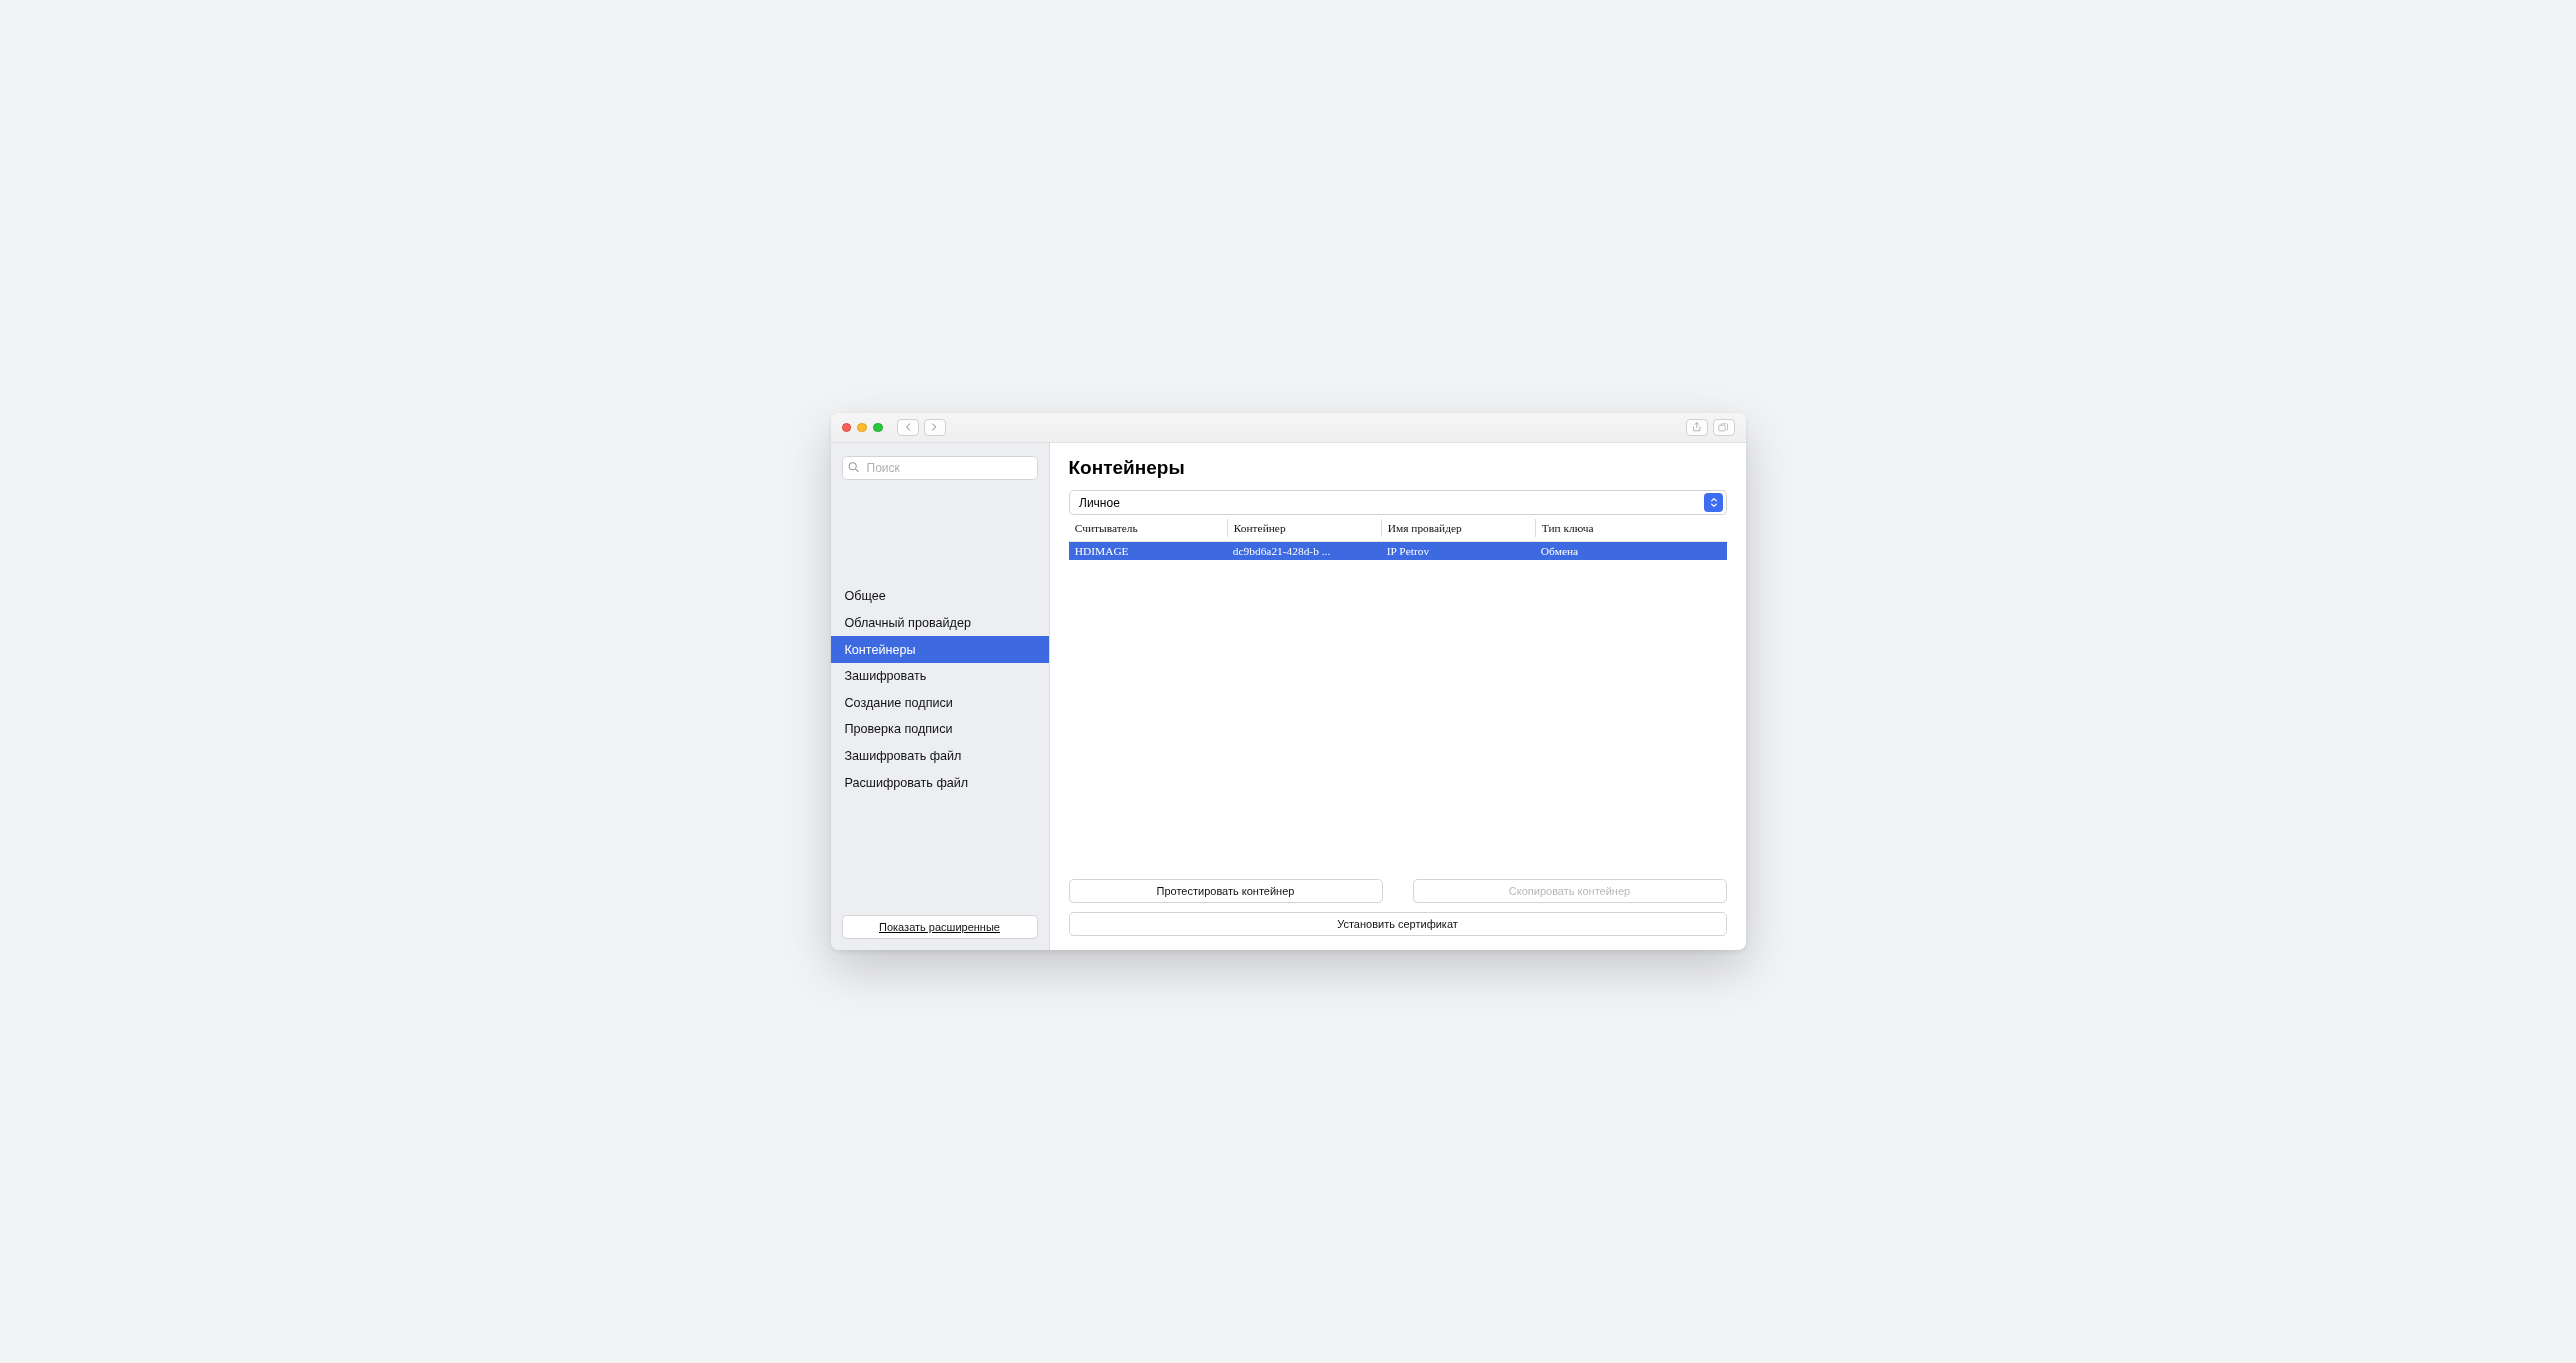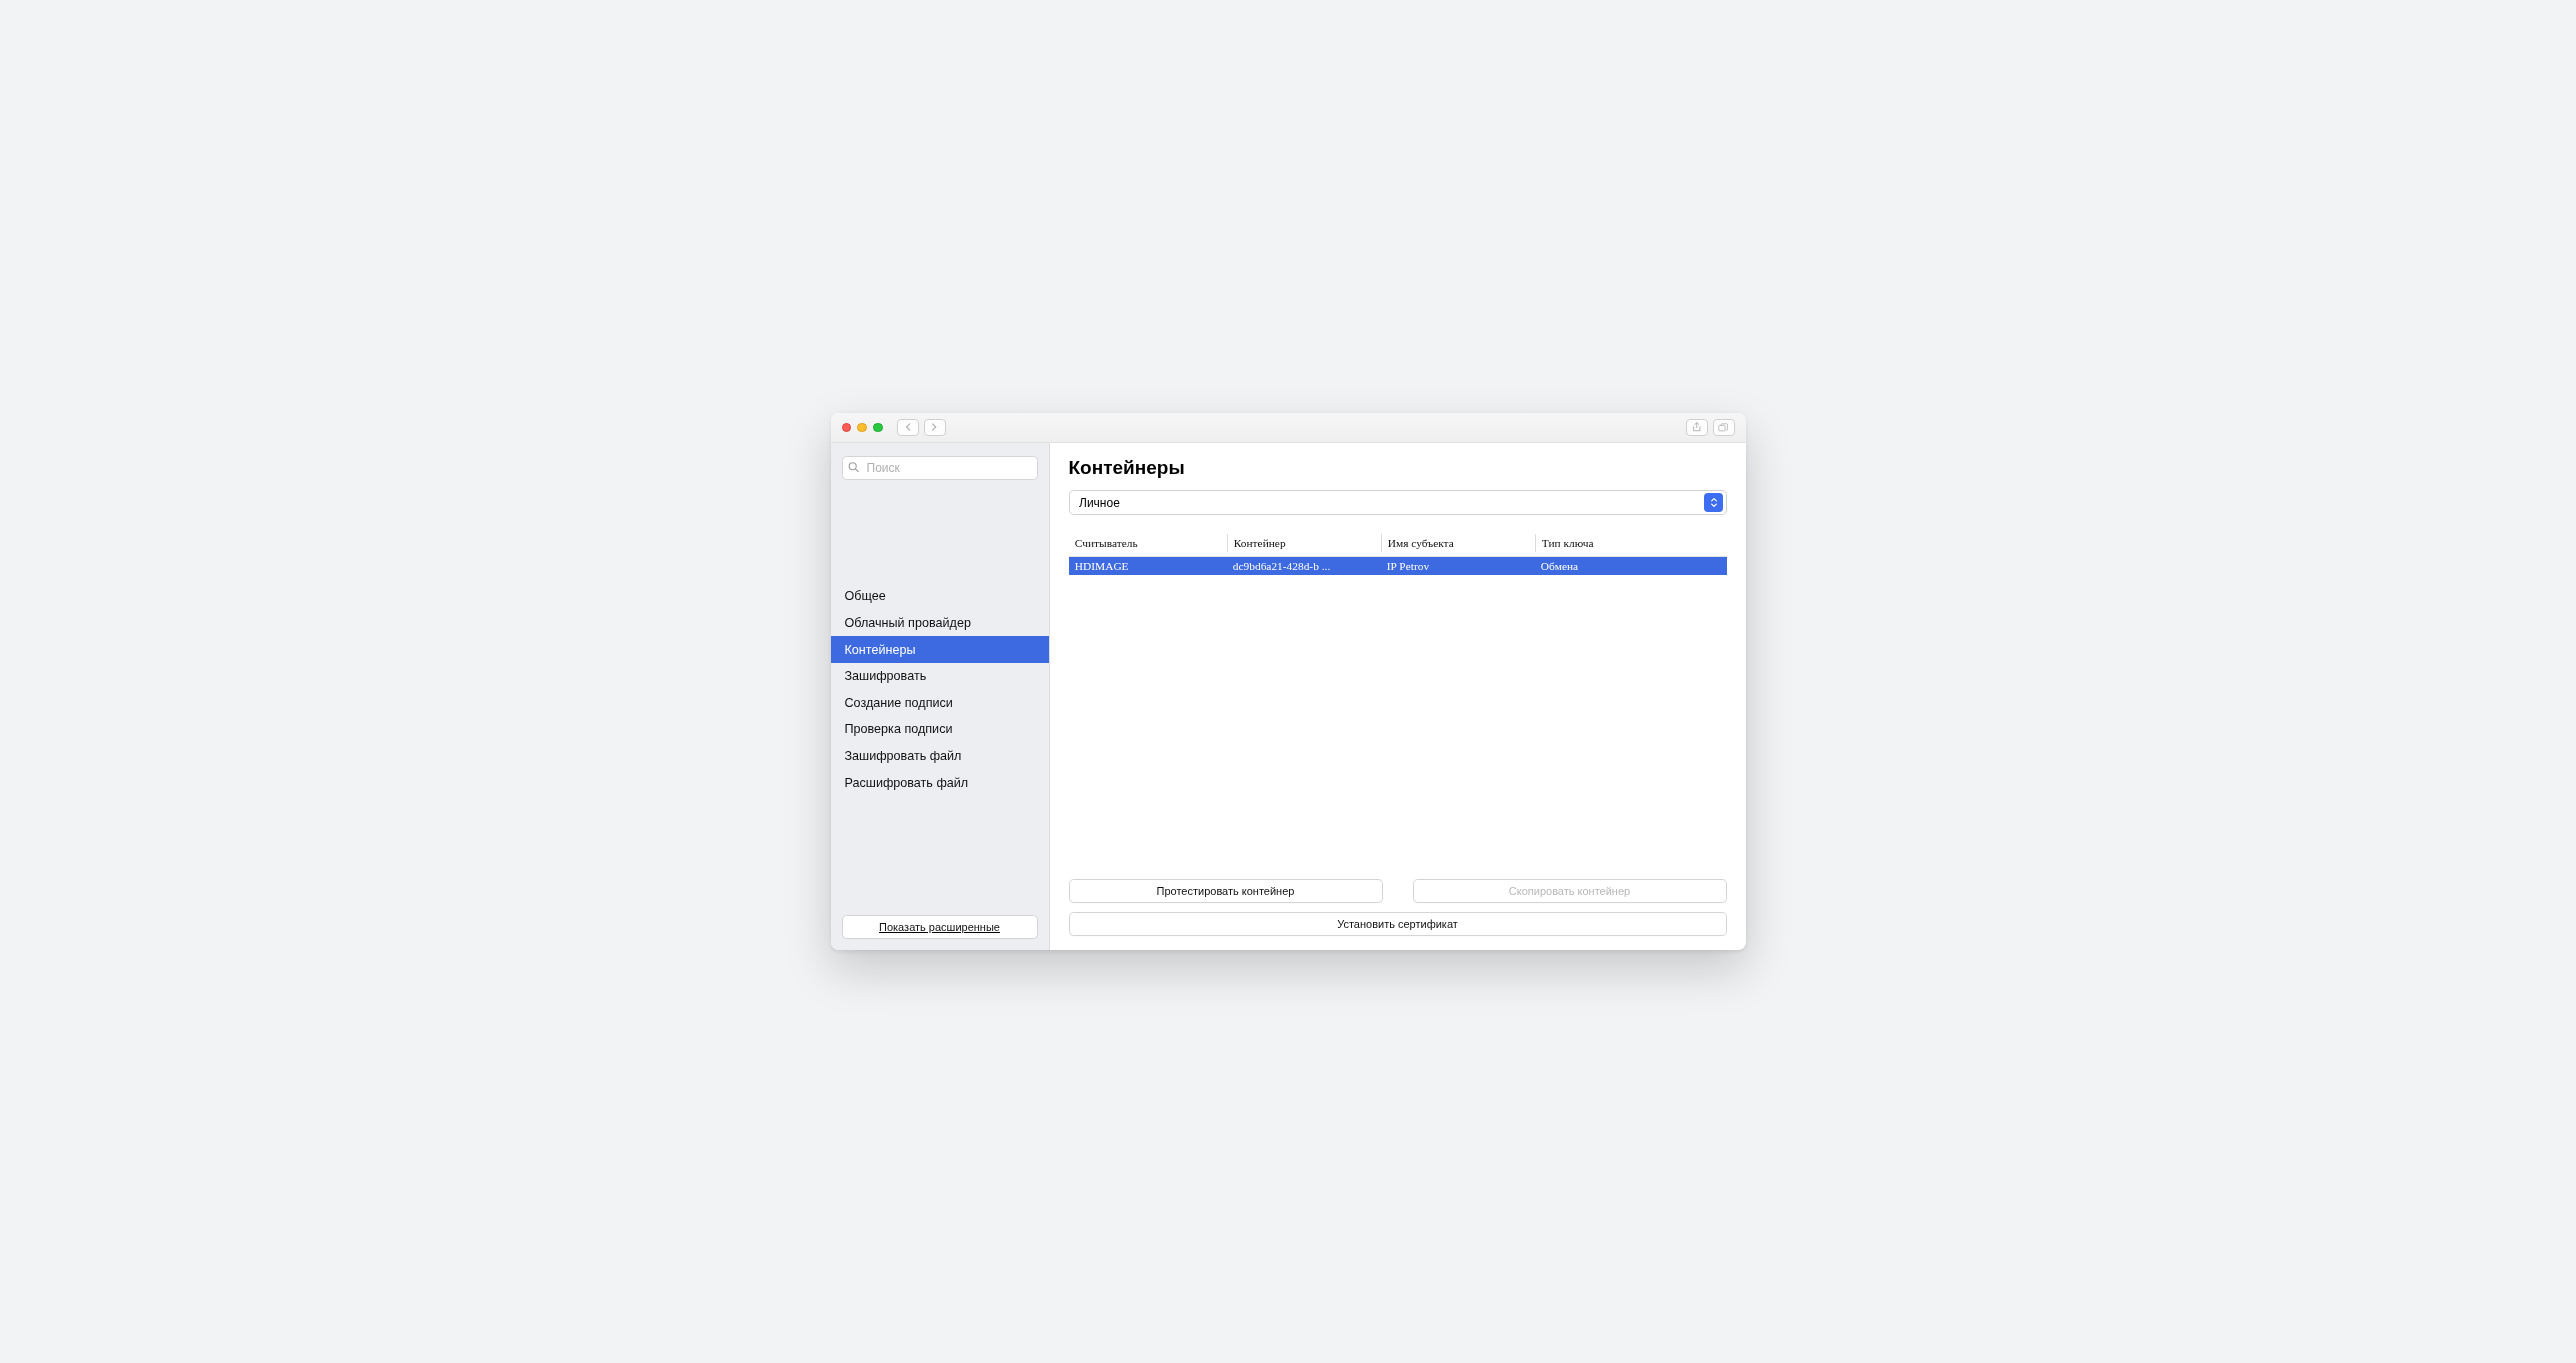--- a/index.html
+++ b/index.html
@@ -116,21 +116,21 @@
       padding: 14px 19px 14px;
       min-width: 0;
     }
     .page-title {
       font-size: 19px;
       font-weight: 600;
       margin-bottom: 11px;
     }
     .selector {
       position: relative;
-      margin-bottom: 19px;
+      margin-bottom: 4px;
     }
     .selector-field {
       width: 100%;
       height: 25px;
       border: 0.8px solid #d2d2d2;
       border-radius: 4.7px;
       background: #fff;
       display: flex;
       align-items: center;
       padding: 0 27px 0 9.5px;
@@ -276,21 +276,21 @@
               <path d="M2 5l3-3 3 3M2 9l3 3 3-3" stroke="#fff" stroke-width="1.6" fill="none" stroke-linecap="round" stroke-linejoin="round"></path>
             </svg>
         </div>
       </div>
 
 
       <div class="table">
         <div class="thead">
           <div class="th c1">Считыватель</div>
           <div class="th c2">Контейнер</div>
-          <div class="th c3">Имя субъекта</div>
+          <div class="th c3">Имя провайдер</div>
           <div class="th c4">Тип ключа</div>
         </div>
         <div class="tbody">
           <div class="row selected">
             <div class="td c1">HDIMAGE</div>
             <div class="td c2">dc9bd6a21-428d-b ...</div>
             <div class="td c3">IP Petrov</div>
             <div class="td c4">Обмена</div>
           </div>
         </div>

